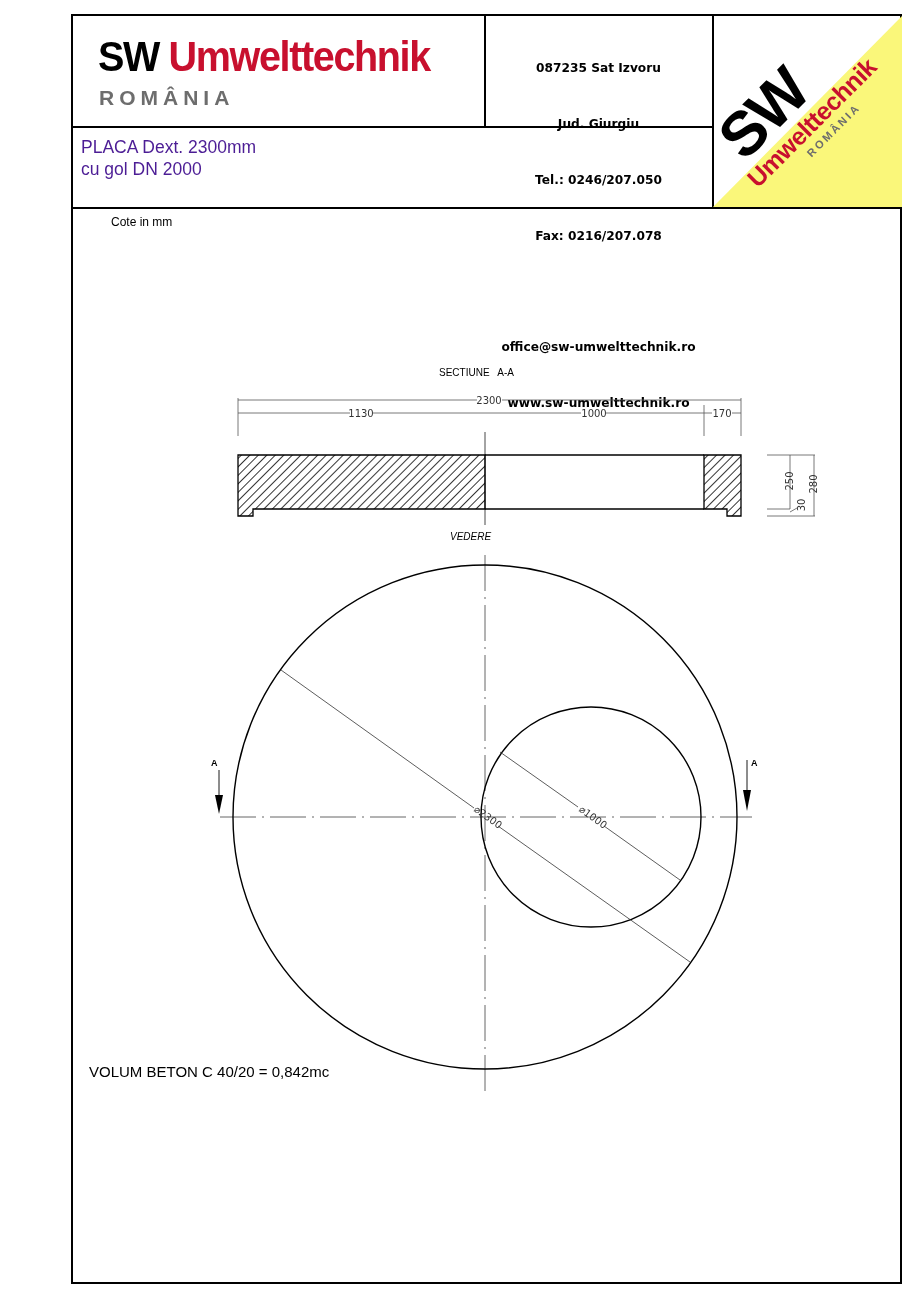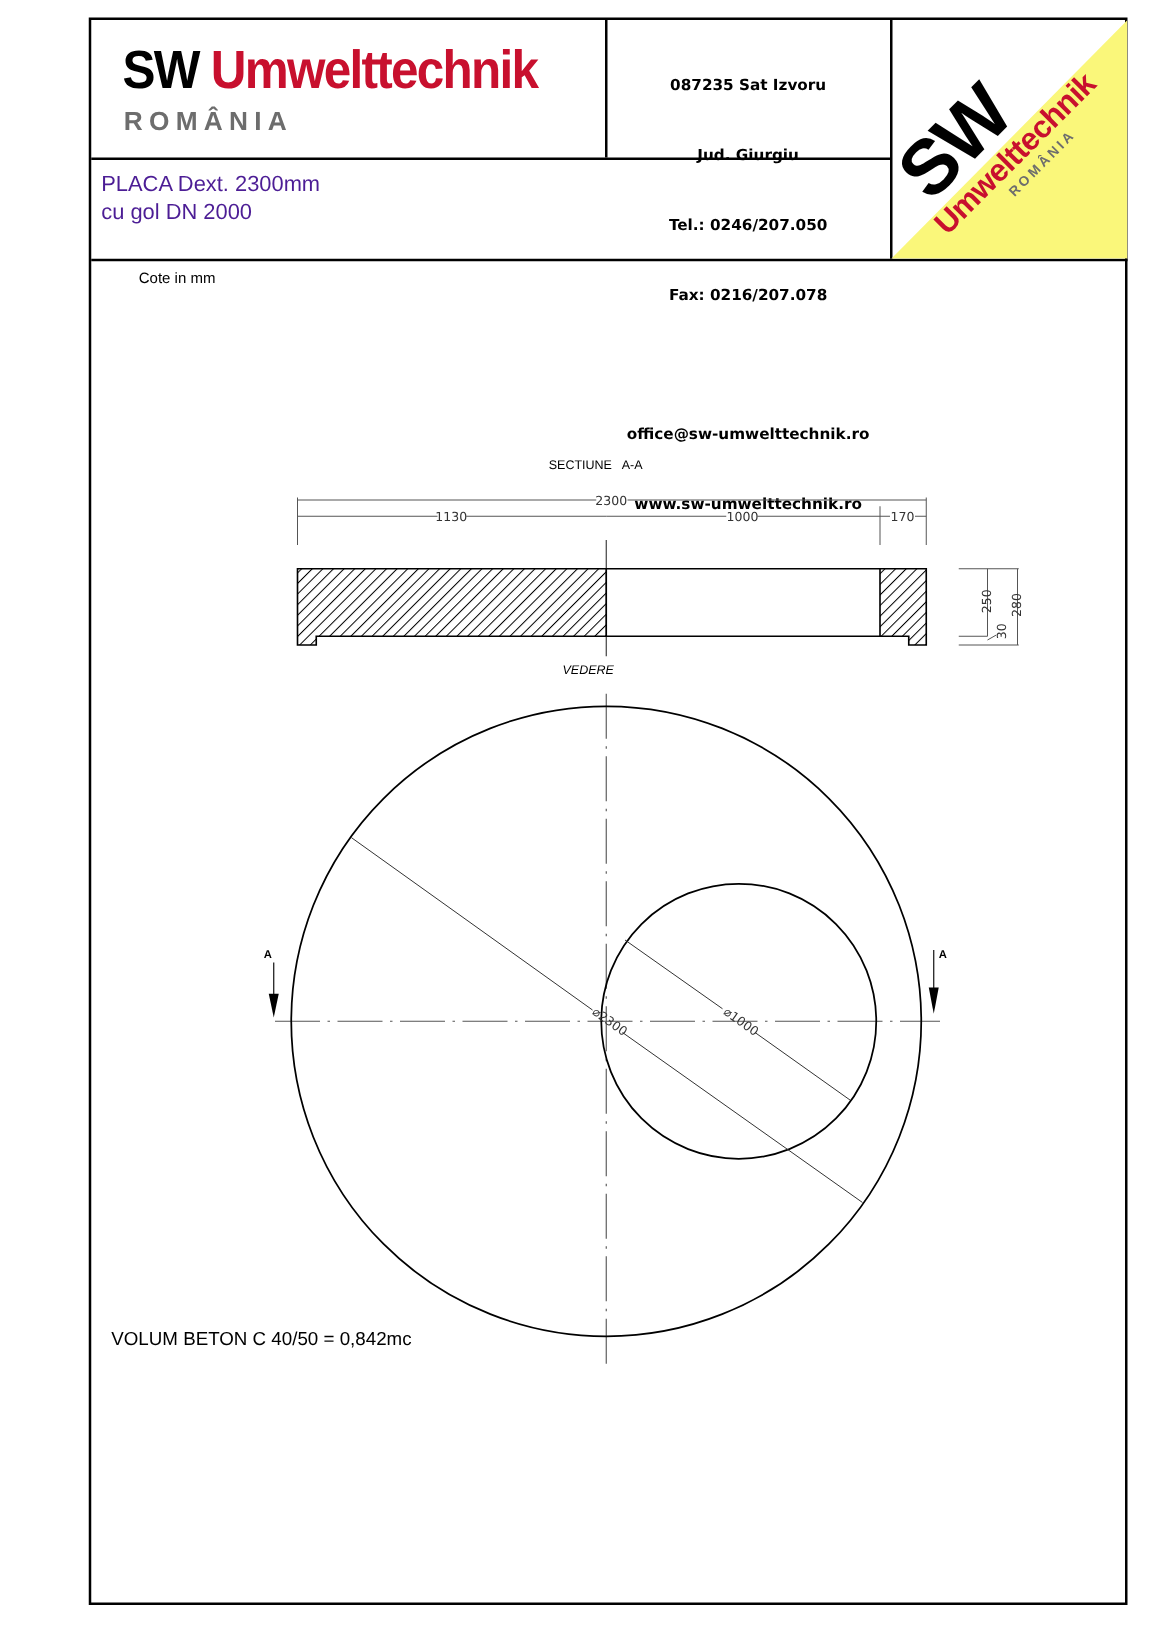--- a/index.html
+++ b/index.html
@@ -62,21 +62,21 @@
   <div class="title">
     <div>PLACA Dext. 2300mm</div>
     <div>cu gol DN 2000</div>
   </div>
 
   <div class="units">Cote in mm</div>
 
   <div class="label" style="left:366px; top:351px; white-space:pre;">SECTIUNE   A-A</div>
   <div class="label" style="left:377px; top:515px;font-style:italic;">VEDERE</div>
 
-  <div class="volume">VOLUM BETON C 40/50 = 0,842mc</div>
+  <div class="volume">VOLUM BETON C 40/20 = 0,842mc</div>
 </div>
 
 <svg class="drawing" width="920" height="1301" viewBox="0 0 920 1301">
   <defs>
     <pattern id="hatch" patternUnits="userSpaceOnUse" width="6" height="6" patternTransform="rotate(45)">
       <line x1="0" y1="0" x2="0" y2="6" stroke="#000" stroke-width="1.6"></line>
     </pattern>
   </defs>
 
   <g>

